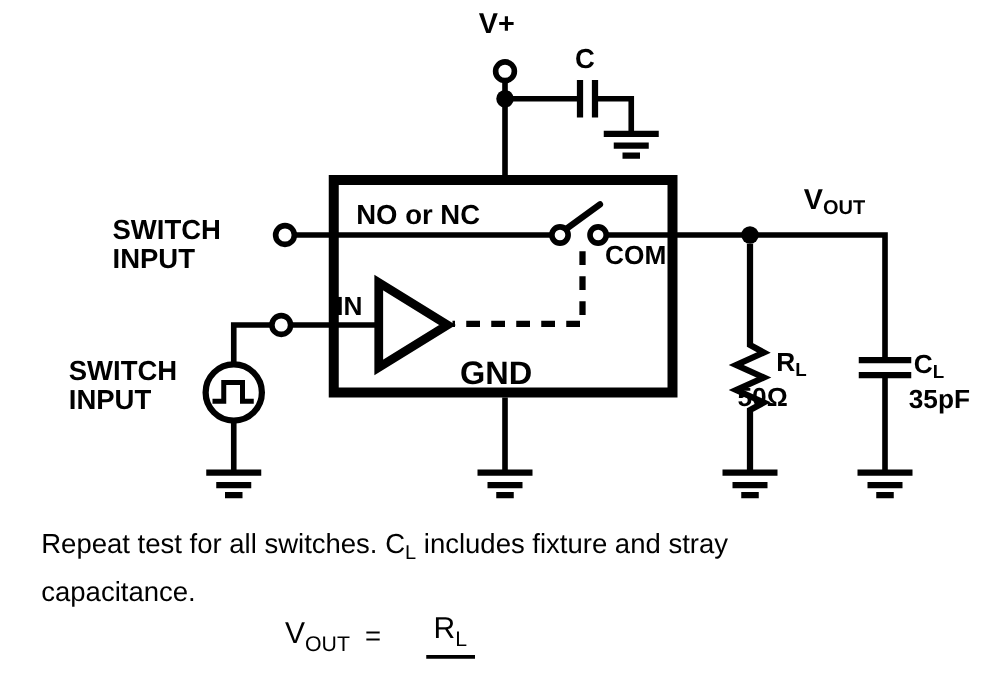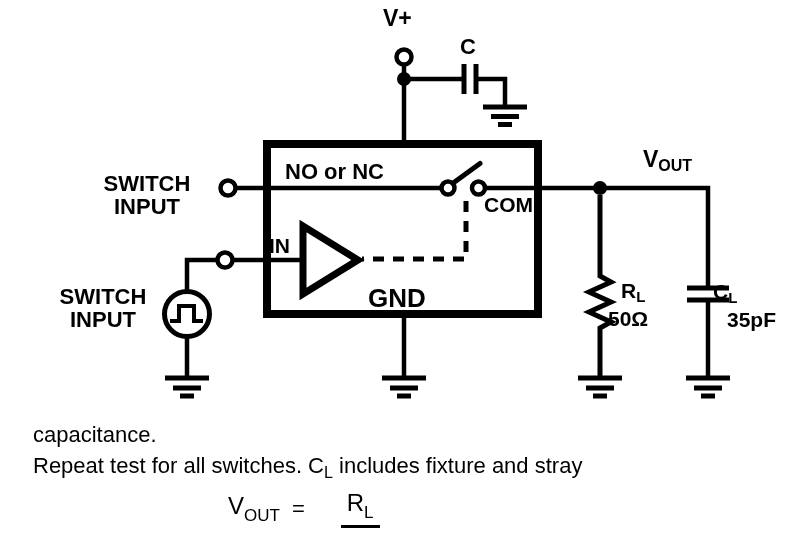--- a/index.html
+++ b/index.html
@@ -2,21 +2,21 @@
 <html><head>
 <meta charset="utf-8">
 <style>
   html,body{margin:0;padding:0;background:#ffffff;}
   .stage{
     position:relative;width:800px;height:553px;background:#ffffff;
     font-family:"Liberation Sans", sans-serif;color:#000;overflow:hidden;
   }
   .schem{position:absolute;left:0;top:0;}
   .lbl{position:absolute;font-weight:bold;white-space:nowrap;line-height:1;}
-  .lbl2{position:absolute;font-weight:bold;white-space:nowrap;line-height:23px;text-align:center;}
+  .lbl2{position:absolute;font-weight:bold;white-space:nowrap;line-height:23px;text-align:left;}
   .sb16{font-size:16px;vertical-align:-4px;}
   .sb15{font-size:15px;vertical-align:-4px;}
   .note{
     position:absolute;left:33px;top:419px;font-weight:normal;font-size:22px;
     line-height:31px;white-space:nowrap;
   }
   .note .sb{font-size:16px;vertical-align:-5px;}
   .formula{
     position:absolute;left:228px;top:470px;height:78px;display:flex;align-items:center;
     font-weight:normal;font-size:24px;line-height:1;white-space:nowrap;
@@ -112,30 +112,30 @@
 
   <div class="lbl" style="left:368px;top:285px;font-size:26px">GND</div>
 
   <div class="lbl" style="left:643px;top:148px;font-size:23px">
     <span>V</span><span class="sb16">OUT</span>
   </div>
 
   <div class="lbl" style="left:621px;top:280px;font-size:21px">
     <span>R</span><span class="sb15">L</span>
   </div>
-  <div class="lbl" style="left:608px;top:308px;font-size:21px">50Ω</div>
+  <div class="lbl" style="left:590px;top:308px;font-size:21px">50Ω</div>
 
-  <div class="lbl" style="left:713px;top:281px;font-size:21px">
+  <div class="lbl" style="left:731px;top:281px;font-size:21px">
     <span>C</span><span class="sb15">L</span>
   </div>
   <div class="lbl" style="left:727px;top:309px;font-size:21px">35pF</div>
 
   <div class="note">
+    <div><span>Repeat test for all switches. C</span><span class="sb">L</span><span> includes fixture and stray</span></div>
     <div>capacitance.</div>
-    <div><span>Repeat test for all switches. C</span><span class="sb">L</span><span> includes fixture and stray</span></div>
   </div>
 
   <div class="formula">
     <span><span>V</span><span class="sb">OUT</span></span>
     <span class="f-eq">=</span>
     <span class="frac">
       <span class="frac-top"><span>R</span><span class="sb">L</span></span>
     </span>
   </div>
 

